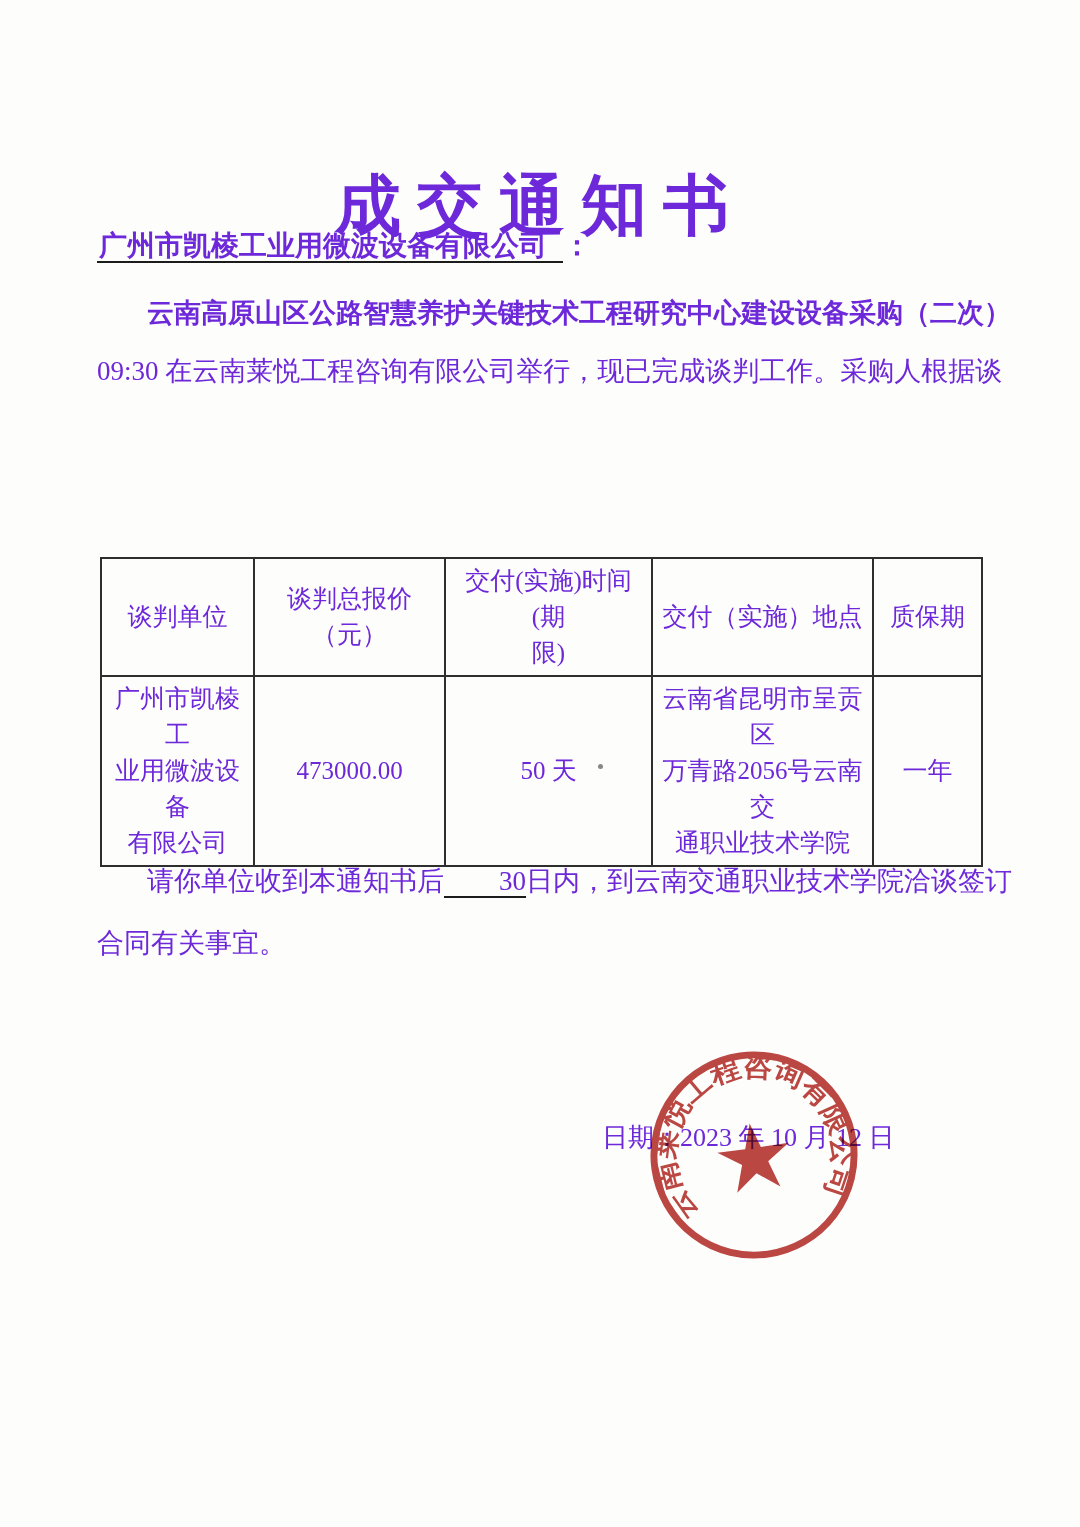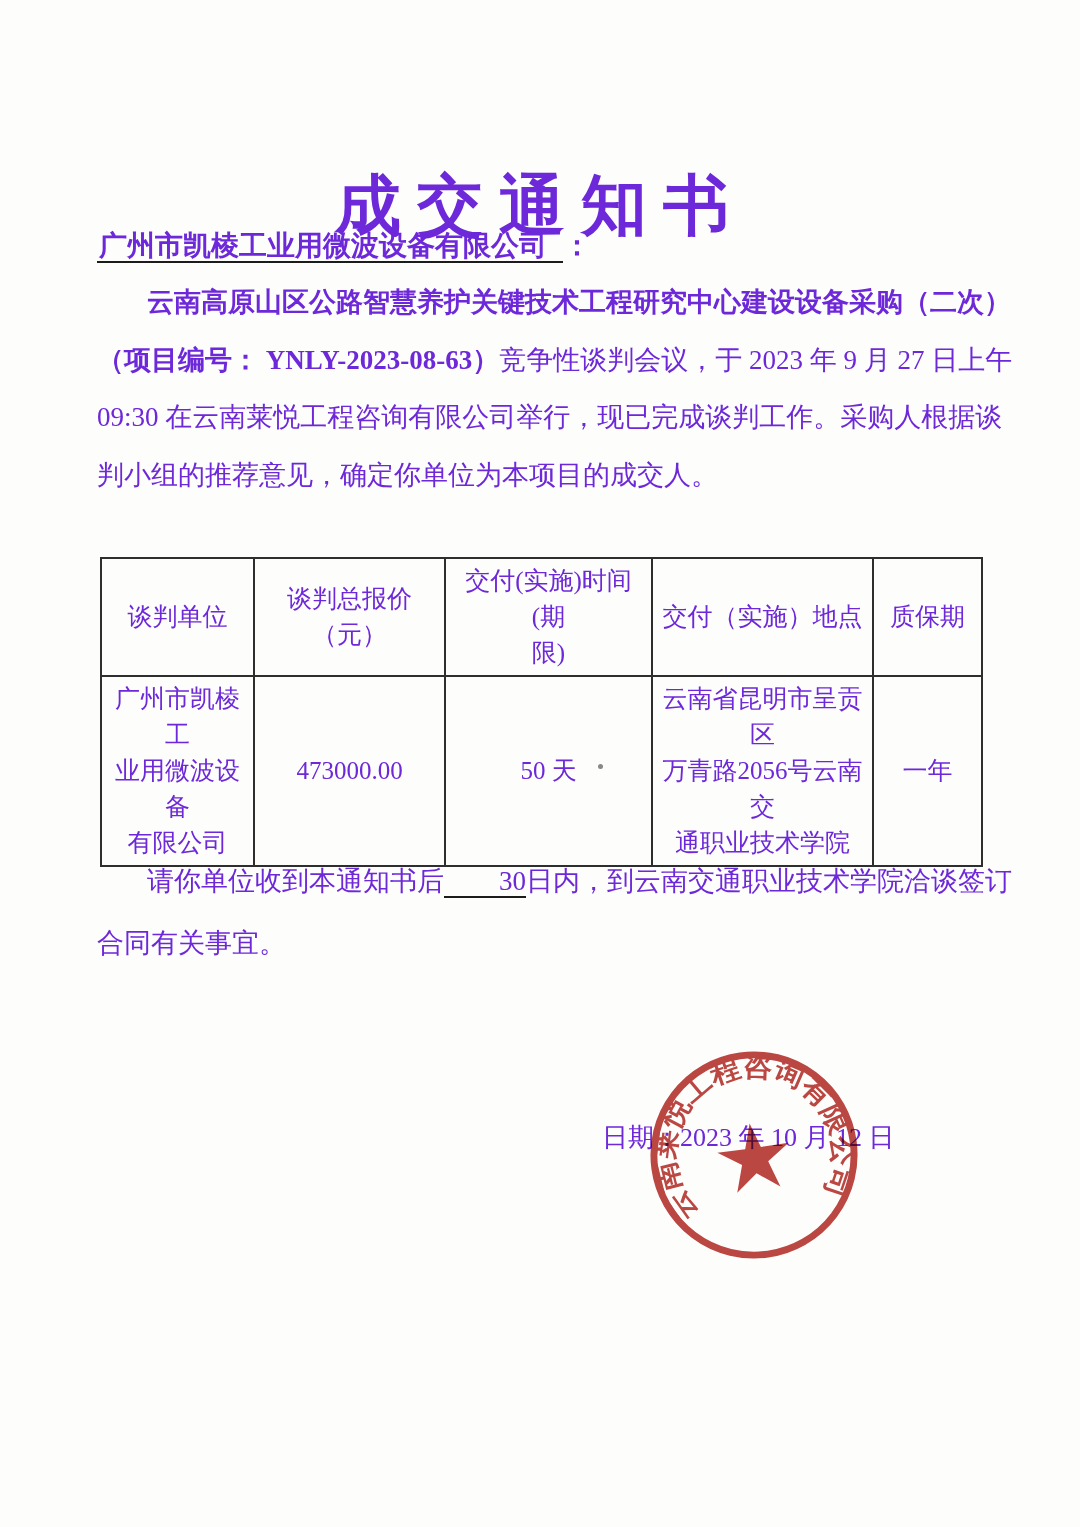--- a/index.html
+++ b/index.html
@@ -25,21 +25,21 @@
     font-size:28px;font-weight:700;line-height:40px;
   }
   .addressee .name{
     border-bottom:2px solid #1c1c1c;
     padding-right:16px;padding-left:2px;
   }
   .para{
     position:absolute;left:97px;width:888px;
     font-size:27px;line-height:57.5px;
   }
-  .para-main{top:274px;}
+  .para-main{top:285px;}
   .para .indent{padding-left:50px;}
   .bold{font-weight:700;}
   .pline{white-space:nowrap;}
   .result-table{
     position:absolute;top:557px;left:100px;
     border-collapse:collapse;
     table-layout:fixed;
     width:881px;
     font-size:25px;
   }
@@ -91,23 +91,21 @@
 <div class="page">
 
   <h1 class="doc-title">成交通知书</h1>
 
   <div class="addressee">
     <span class="name">广州市凯棱工业用微波设备有限公司</span><span>：</span>
   </div>
 
   <div class="para para-main">
     <div class="pline indent bold">云南高原山区公路智慧养护关键技术工程研究中心建设设备采购（二次）</div>
-    <div class="pline"><span class="bold">（项目编号： YNLY-2023-08-63）</span><span>竞争性谈判会议，于 2023 年 9 月 27 日上午</span></div>
     <div class="pline">09:30 在云南莱悦工程咨询有限公司举行，现已完成谈判工作。采购人根据谈</div>
-    <div class="pline">判小组的推荐意见，确定你单位为本项目的成交人。</div>
   </div>
 
   <table class="result-table">
     <colgroup>
       <col style="width:153px">
       <col style="width:191px">
       <col style="width:207px">
       <col style="width:221px">
       <col style="width:109px">
     </colgroup>

